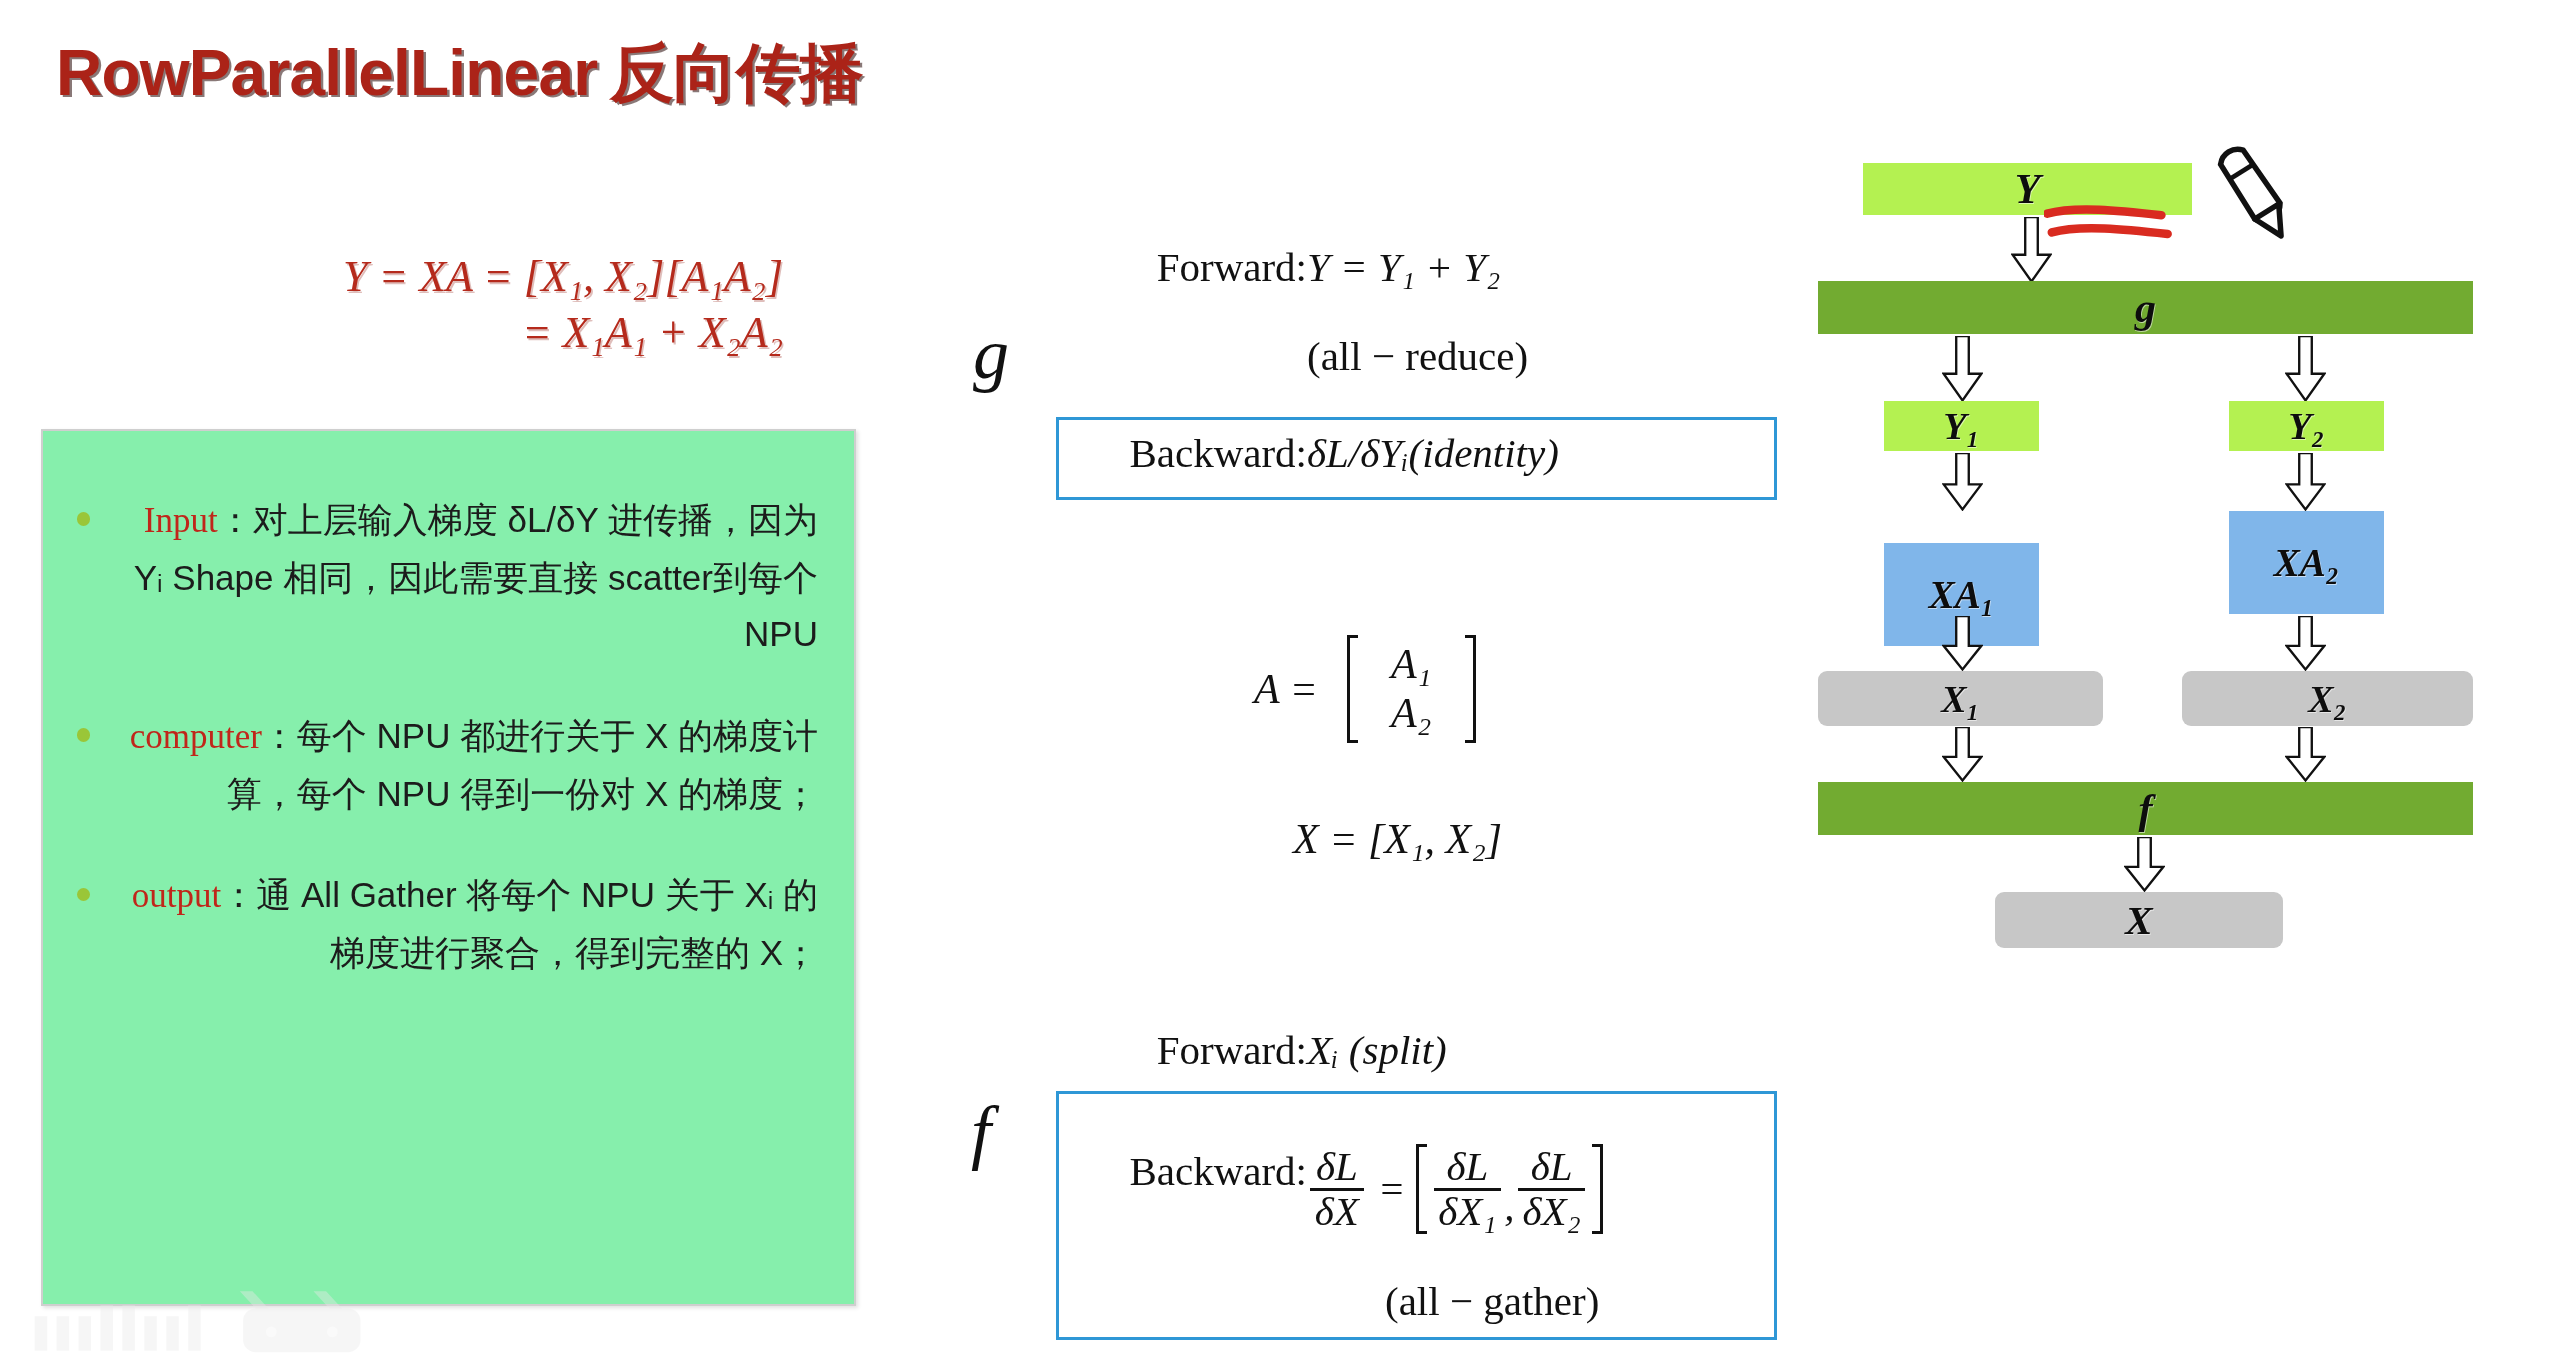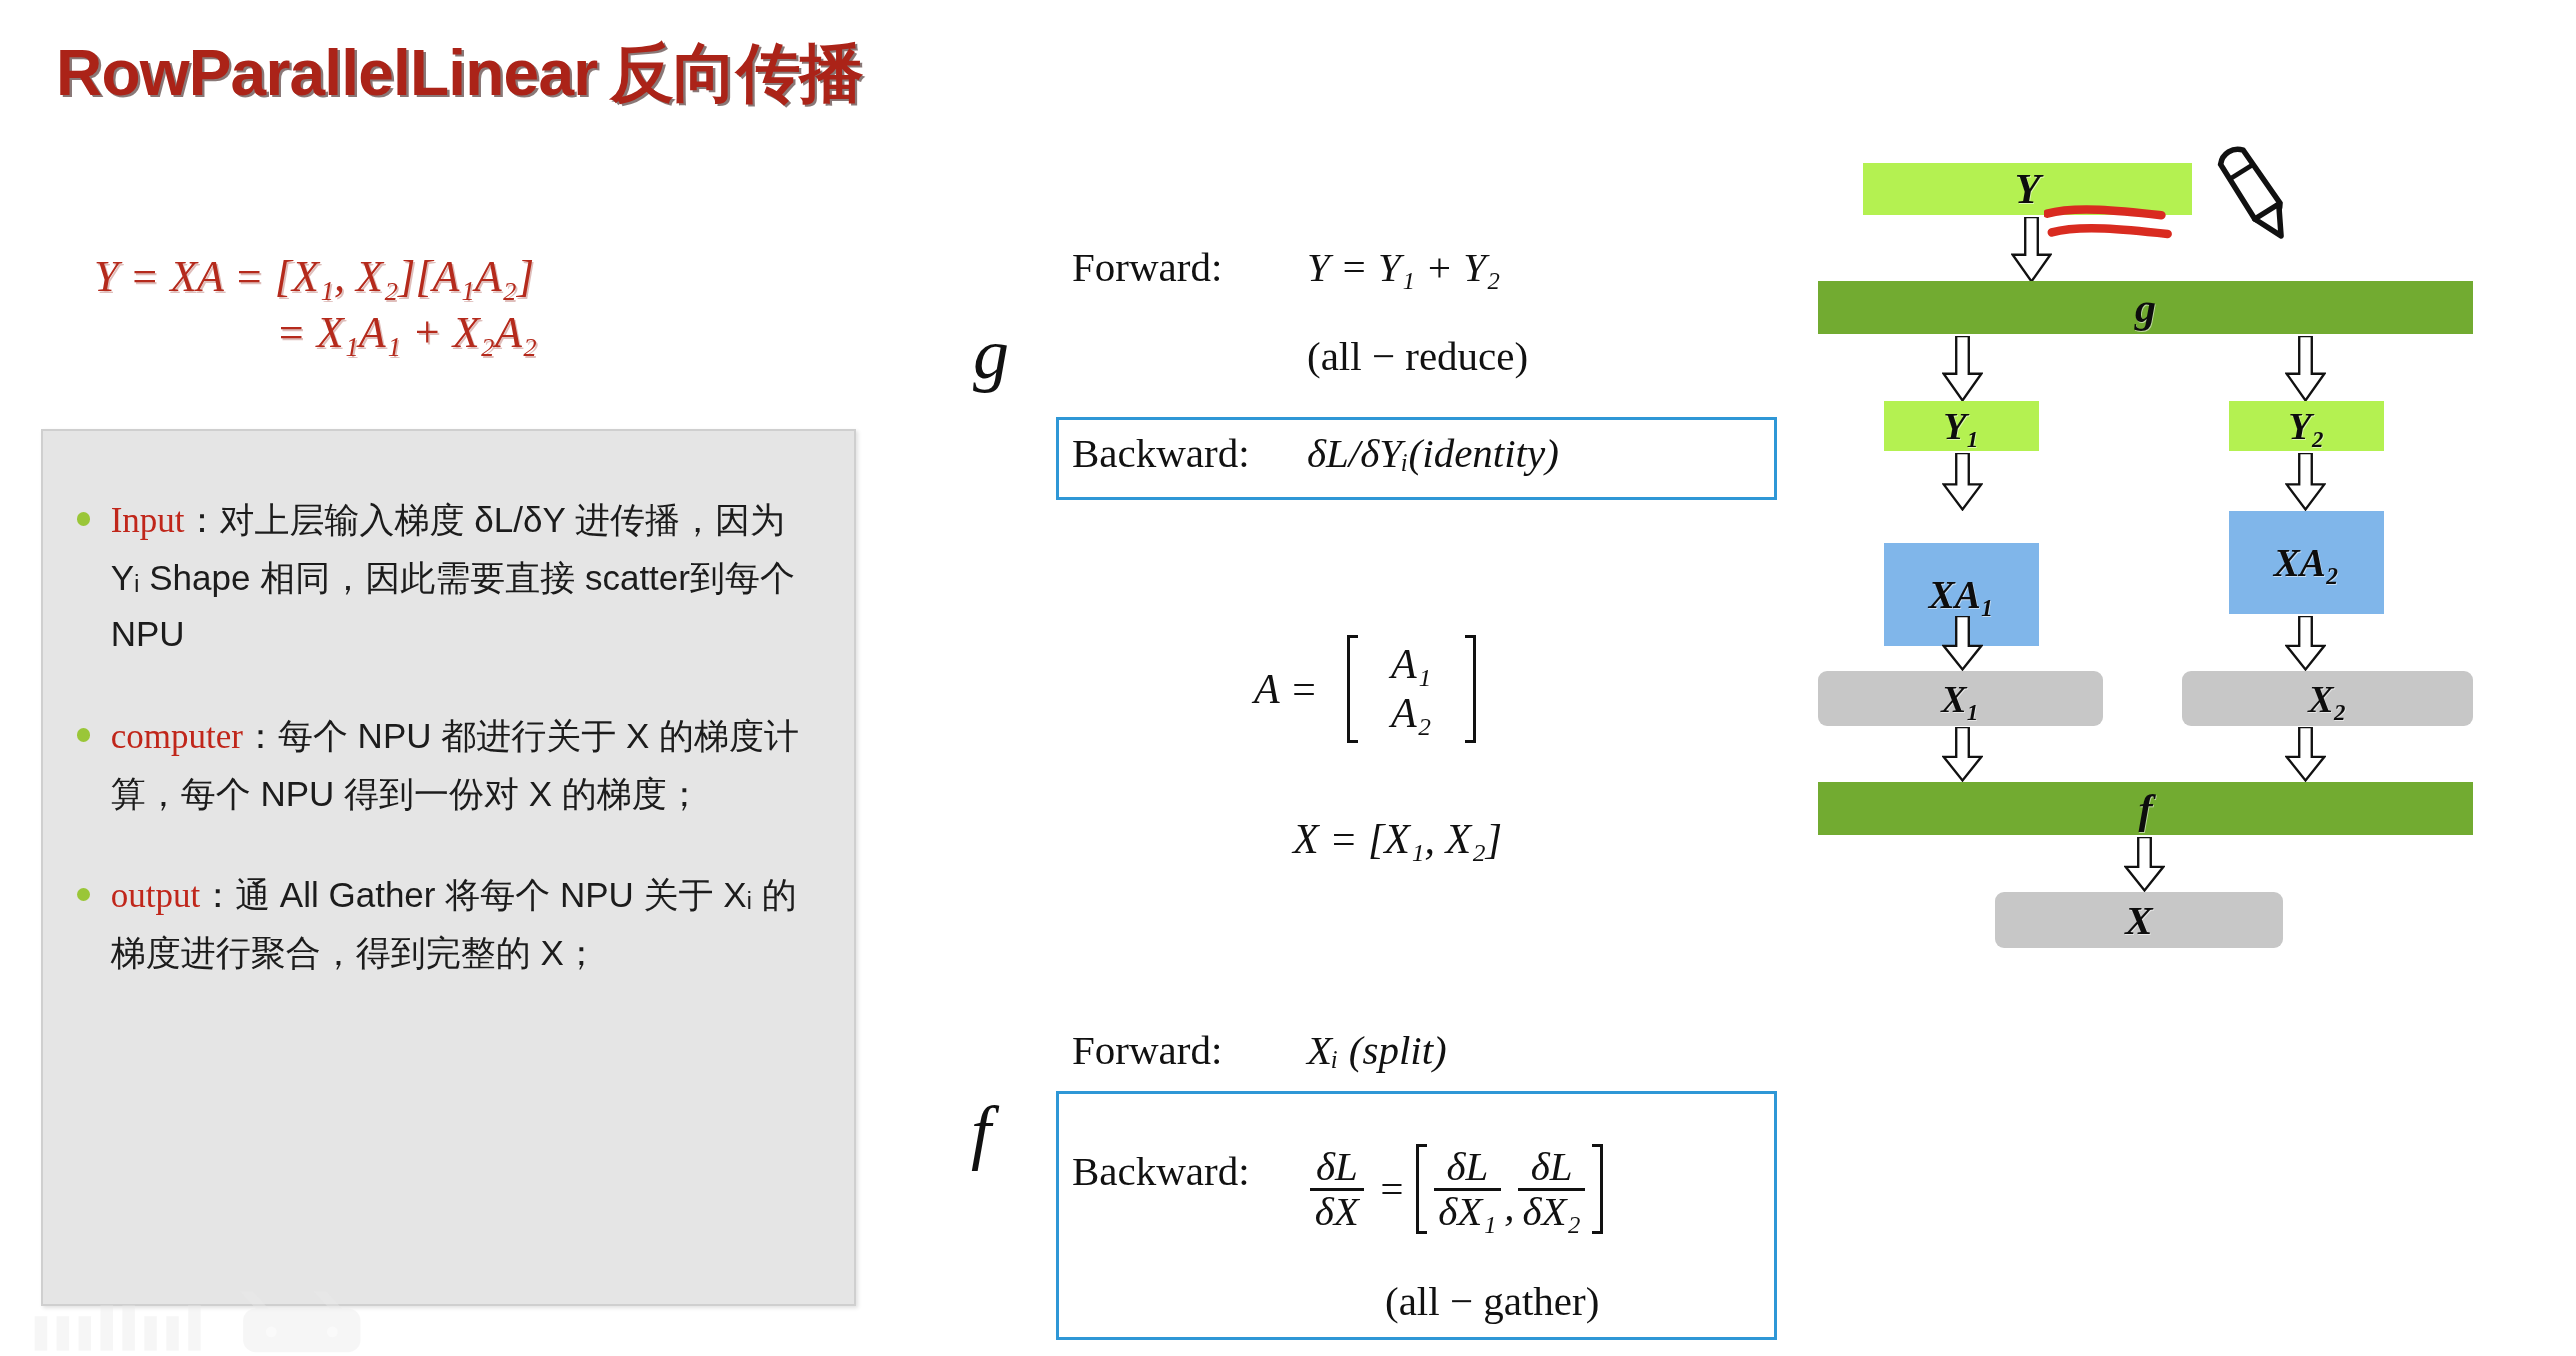--- a/index.html
+++ b/index.html
@@ -1,21 +1,21 @@
 <!DOCTYPE html>
 <html style="font-size:12.5px"><head>
 <meta charset="utf-8">
 <style>
   html,body{margin:0;padding:0;background:#fff;}
   body{
     width:2576px;height:1357px;position:relative;overflow:hidden;
     font-family:"Liberation Sans","DejaVu Sans",sans-serif;
     color:#111;
   }
-  .abs{position:absolute;}
+  .abs{position:absolute;text-align:right;}
 
   
   #title{
     left:56px;top:30px;
     font-size:64px;font-weight:700;
     color:#ab2318;
     letter-spacing:-0.8px;
     text-shadow:2.4px 2.4px 0 rgba(40,10,8,.55);
     white-space:nowrap;
   }
@@ -30,21 +30,21 @@
     left:94px;top:249px;width:689px;
     color:#b52a1c;
     font-size:44px;line-height:1.28;
     text-shadow:1.6px 1.6px 0 rgba(150,40,30,.30);
   }
   #lformula .l2{display:block;padding-left:182px;}
 
   
   #panel{
     left:41px;top:429px;width:815px;height:877px;
-    background:#e5e5e5;
+    background:#86efac;
     border:2.4px solid #cfcfcf;
     box-shadow:2.4px 2.4px 3.9px rgba(0,0,0,.12);
     box-sizing:border-box;
   }
   #bullets{
     position:absolute;left:0;top:0;width:100%;height:100%;
     padding:61px 36px 0 34px;box-sizing:border-box;
   }
   .bullet{display:flex;align-items:flex-start;margin-bottom:45px;}
   .dot{

